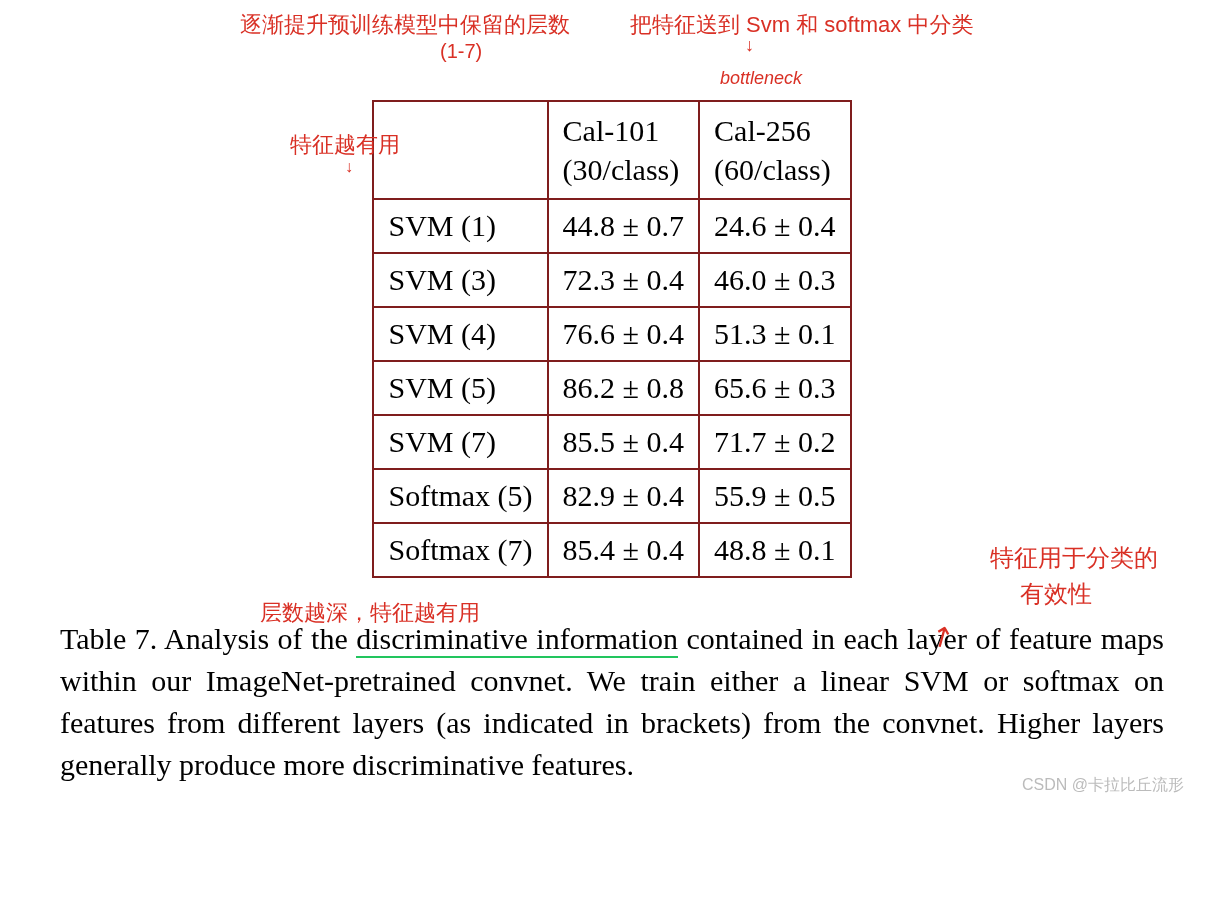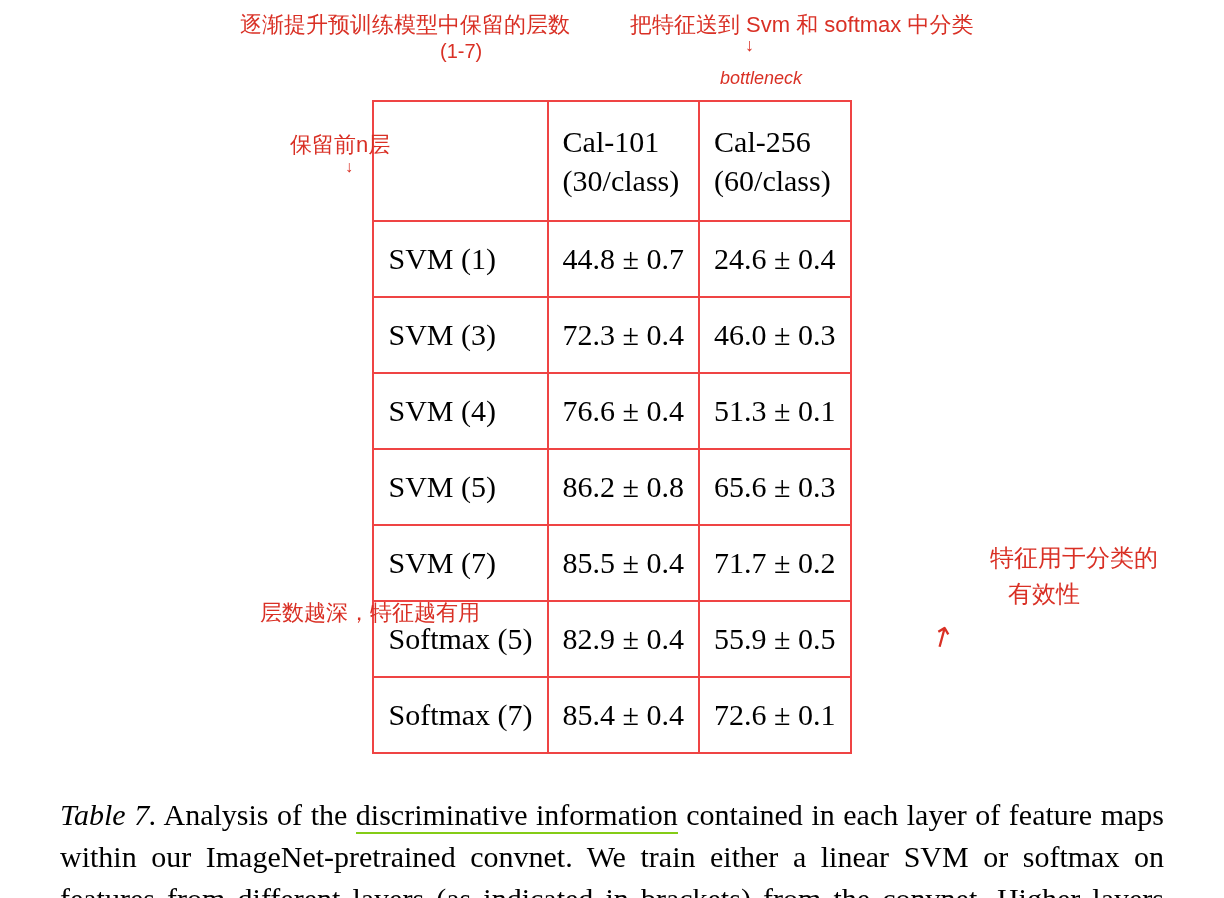--- a/index.html
+++ b/index.html
@@ -69,40 +69,39 @@
       left: 930px;
       font-size: 28px;
       transform: rotate(-30deg);
     }
     table {
       border-collapse: collapse;
       margin: 80px auto 5px auto;
       font-size: 30px;
     }
     td, th {
-      border: 2px solid #ef4444;
-      padding: 20px 14px;
+      border: 2px solid #7f1d1d;
+      padding: 9px 14px;
       text-align: left;
       font-weight: normal;
     }
     .bold {
       font-weight: normal;
     }
     .caption {
       font-size: 30px;
       line-height: 1.4;
       text-align: justify;
       margin-top: 40px;
       padding: 0 10px;
     }
     .caption-italic {
-      font-style: italic;
     }
     .underline {
-      border-bottom: 2px solid #84cc16;
+      border-bottom: 2px solid #22c55e;
       padding-bottom: 1px;
     }
     .watermark {
       position: absolute;
       bottom: 10px;
       right: 40px;
       color: rgba(120,120,120,0.5);
       font-size: 16px;
       font-family: sans-serif;
     }
@@ -111,26 +110,26 @@
     }
   </style>
 </head>
 <body>
 
 <div class="annotation anno-top-left">逐渐提升预训练模型中保留的层数</div>
 <div class="annotation anno-top-left-sub">(1-7)</div>
 <div class="annotation anno-top-right">把特征送到 Svm 和 softmax 中分类</div>
 <div class="annotation anno-arrow-down">↓</div>
 <div class="annotation anno-bottleneck">bottleneck</div>
-<div class="annotation anno-keep-layers">保留前n层</div>
+<div class="annotation anno-keep-layers">特征越有用</div>
 <div class="annotation anno-arrow-small">↓</div>
 <div class="annotation anno-below-table">层数越深，特征越有用</div>
 <div class="annotation anno-right">
   <span>特征用于分类的</span><br>
-  <span style="margin-left:18px">有效性</span>
+  <span style="margin-left:30px">有效性</span>
 </div>
 <div class="annotation anno-right-arrow">↗</div>
 
 <table>
   <thead>
     <tr>
       <th></th>
       <th class="header-cell">
         <span>Cal-101</span><br>
         <span>(30/class)</span>
@@ -168,21 +167,21 @@
         <td class="bold">71.7 ± 0.2</td>
       </tr>
       <tr>
         <td>Softmax (5)</td>
         <td>82.9 ± 0.4</td>
         <td>55.9 ± 0.5</td>
       </tr>
       <tr>
         <td>Softmax (7)</td>
         <td class="bold">85.4 ± 0.4</td>
-        <td class="bold">72.6 ± 0.1</td>
+        <td class="bold">48.8 ± 0.1</td>
       </tr>
     </tbody>
 </table>
 
 <div class="caption">
   <span class="caption-italic">Table 7.</span><span> Analysis of the </span><span class="underline">discriminative information</span><span> contained in each layer of feature maps within our ImageNet-pretrained convnet. We train either a linear SVM or softmax on features from different layers (as indicated in brackets) from the convnet. Higher layers generally produce more discriminative features.</span>
 </div>
 
 <div class="watermark">CSDN @卡拉比丘流形</div>
 

